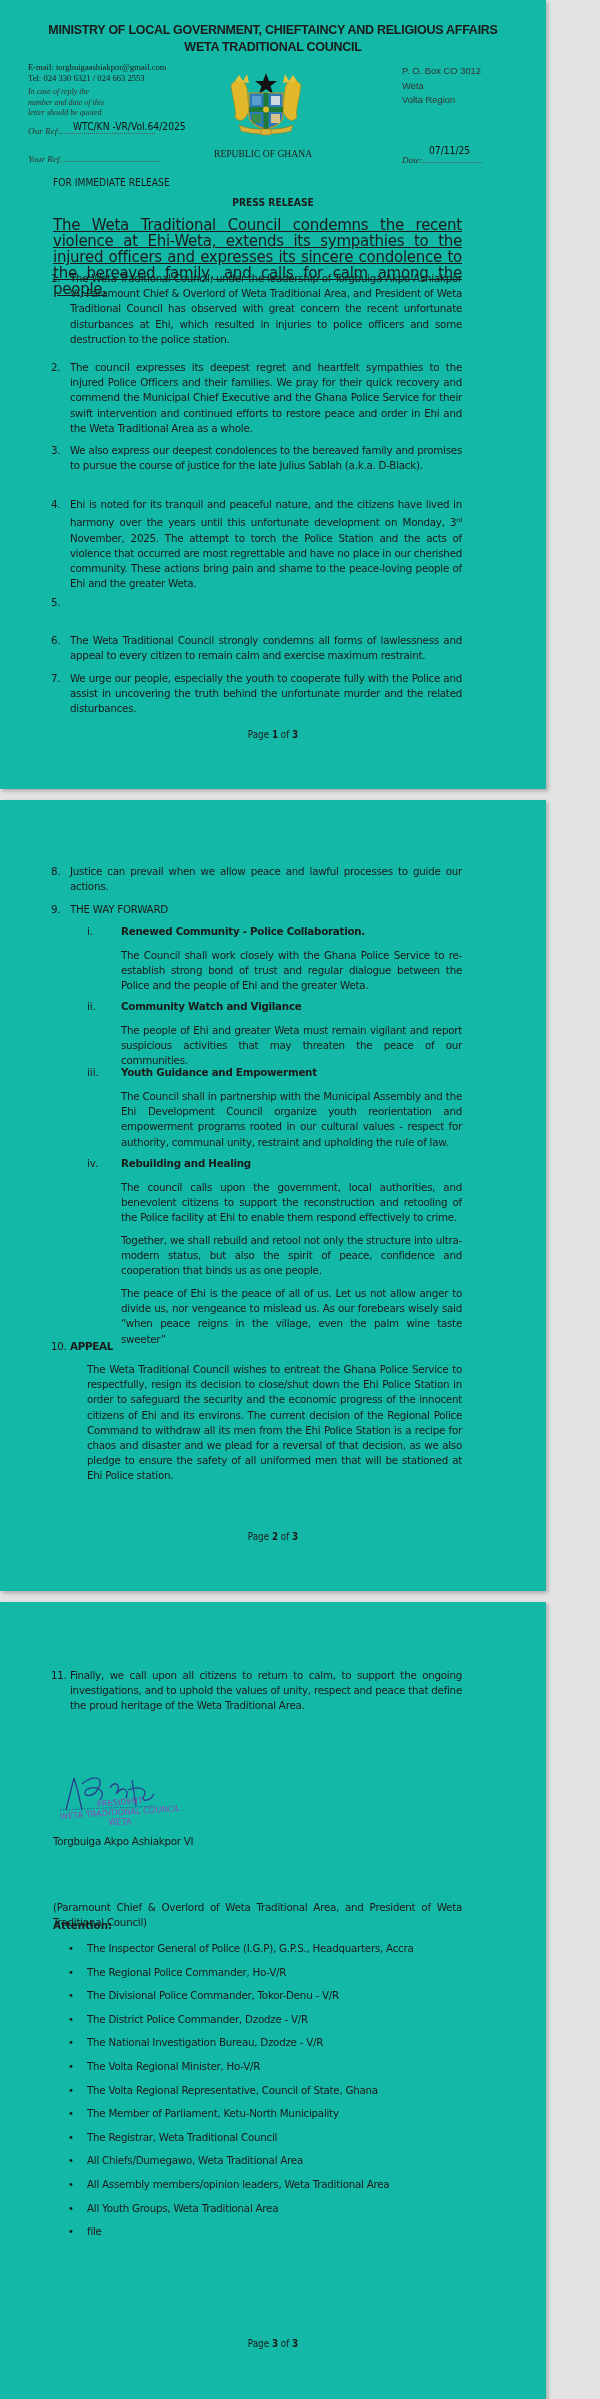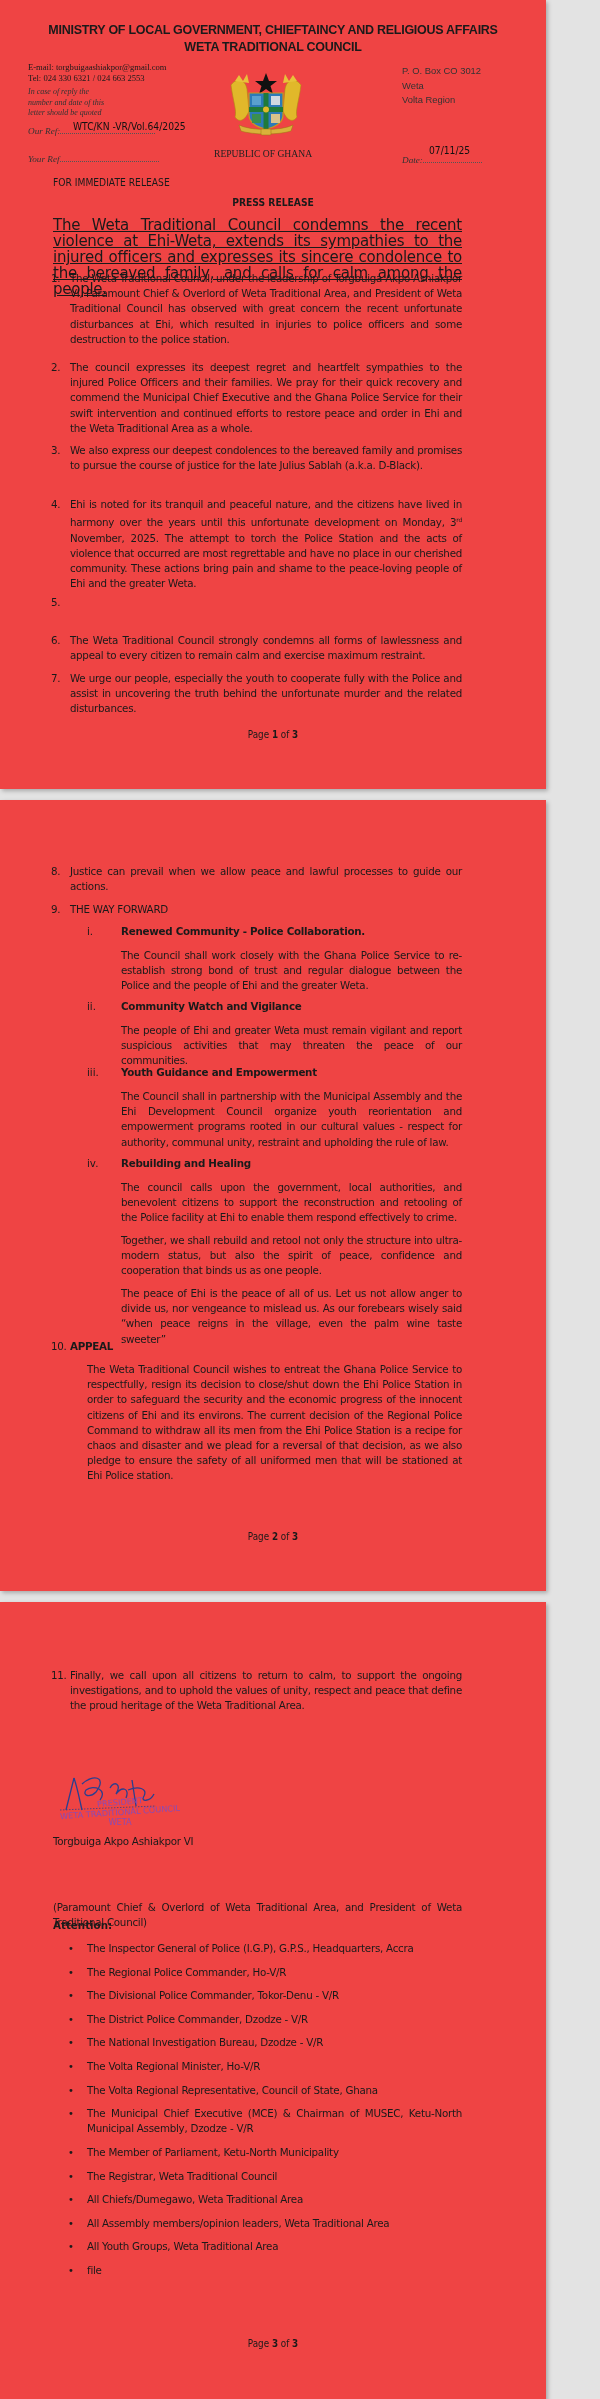--- a/index.html
+++ b/index.html
@@ -1,21 +1,21 @@
 <!DOCTYPE html>
 <html><head>
 <meta charset="utf-8">
 <style>
   html, body { margin:0; padding:0; }
   body {
     width:600px; height:2399px; background:#e3e3e3; position:relative; overflow:hidden;
     font-family:"DejaVu Sans", sans-serif; color:#1a1a1a;
   }
   .page {
-    position:absolute; left:0; width:546px; background:#ef4444;
+    position:absolute; left:0; width:546px; background:#14b8a6;
     box-shadow: 2px 2px 4px rgba(0,0,0,0.25);
   }
   #page1 { top:0; height:789px; }
   #page2 { top:800px; height:791px; }
   #page3 { top:1602px; height:915px; }
 
   
   .hdr-title {
     position:absolute; left:0; width:546px; text-align:center;
     font-family:"Liberation Sans", sans-serif; font-weight:bold;
@@ -217,21 +217,20 @@
 
 <div class="att-title">Attention:</div>
 <ul class="bullets">
   <li>The Inspector General of Police (I.G.P), G.P.S., Headquarters, Accra</li>
   <li>The Regional Police Commander, Ho-V/R</li>
   <li>The Divisional Police Commander, Tokor-Denu - V/R</li>
   <li>The District Police Commander, Dzodze - V/R</li>
   <li>The National Investigation Bureau, Dzodze - V/R</li>
   <li>The Volta Regional Minister, Ho-V/R</li>
   <li>The Volta Regional Representative, Council of State, Ghana</li>
-  <li>The Municipal Chief Executive (MCE) &amp; Chairman of MUSEC, Ketu-North Municipal Assembly, Dzodze - V/R</li>
   <li>The Member of Parliament, Ketu-North Municipality</li>
   <li>The Registrar, Weta Traditional Council</li>
   <li>All Chiefs/Dumegawo, Weta Traditional Area</li>
   <li>All Assembly members/opinion leaders, Weta Traditional Area</li>
   <li>All Youth Groups, Weta Traditional Area</li>
   <li>file</li>
 </ul>
 
 <div class="page-num" style="top:2338px;">
   <span>Page </span><b>3</b><span> of </span><b>3</b>

